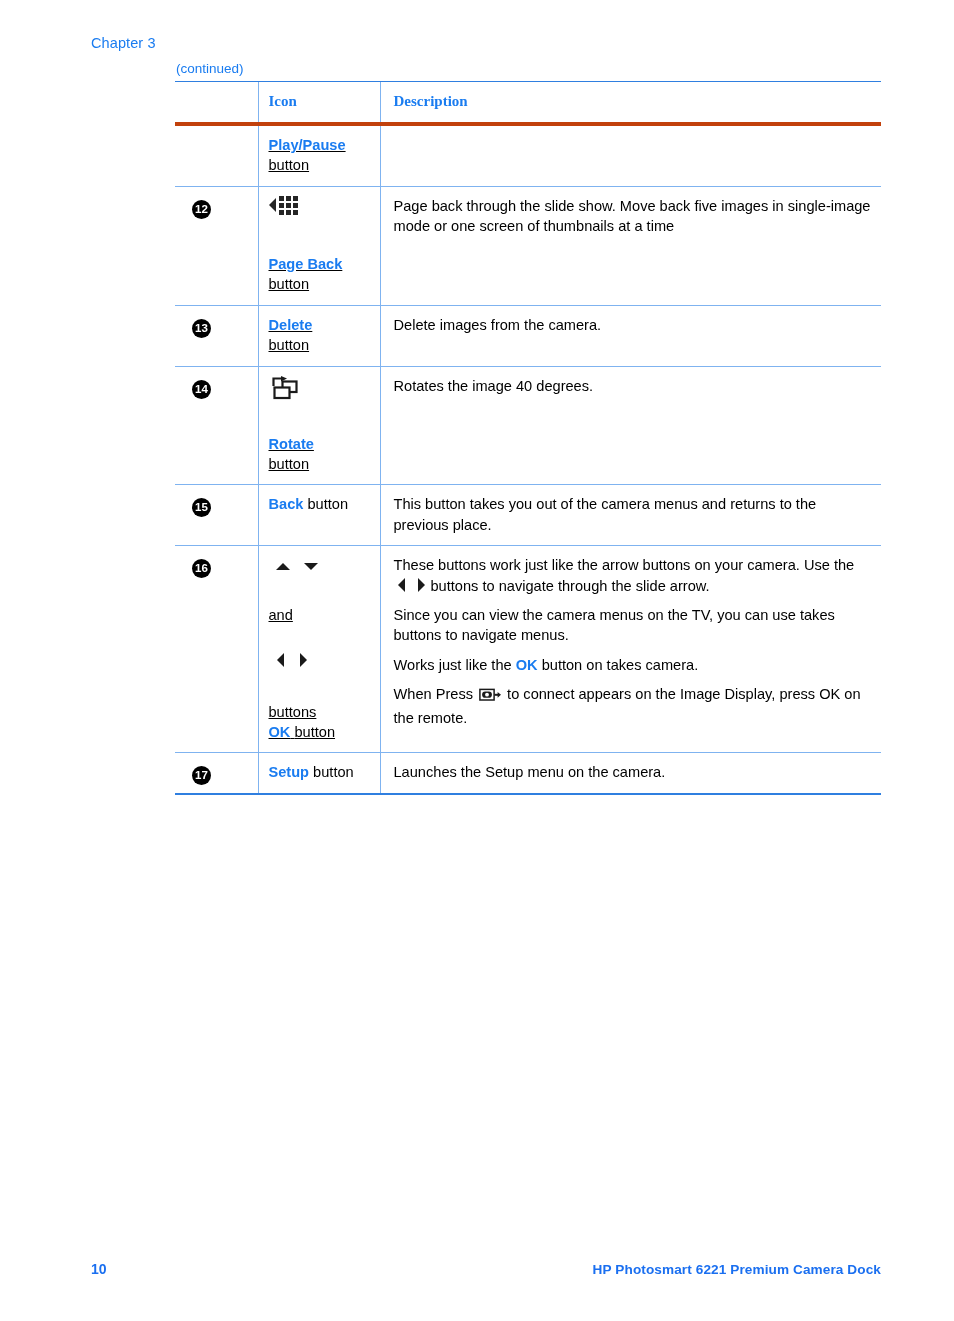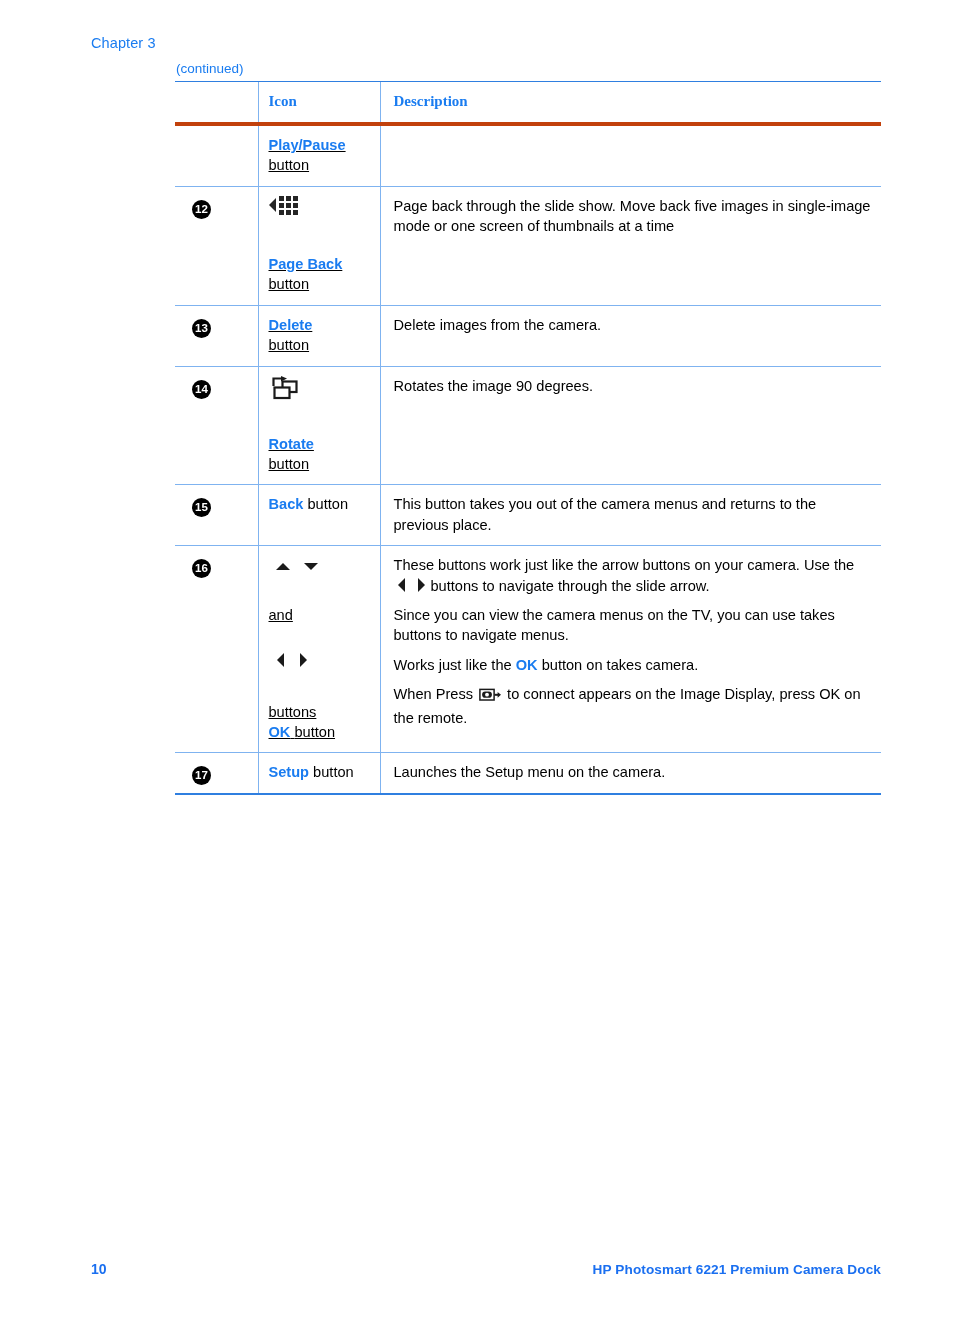--- a/index.html
+++ b/index.html
@@ -325,21 +325,21 @@
                 <path d="M4.5 10 L4.5 2.5 L13 2.5" fill="none" stroke="#1a1a1a" stroke-width="2.2"></path>
                 <path d="M12 0 L18 2.6 L12 5.4 Z" fill="#1a1a1a"></path>
               </svg>
             </span>
             <span class="gap-lg"></span>
             <span class="label-lines">
               <span class="blue">Rotate</span>
             </span>
             <span class="label-lines plain">button</span>
           </td>
-          <td class="c-desc">Rotates the image 90 degrees.</td>
+          <td class="c-desc">Rotates the image 40 degrees.</td>
         </tr>
 
         <tr>
           <td class="c-num">
             <span class="badge">15</span>
           </td>
           <td class="c-icon">
             <span class="blue">Back</span><span class="plain">&nbsp;</span><span class="plain">button</span>
           </td>
           <td class="c-desc">This button takes you out of the camera menus and returns to the previous place.</td>

